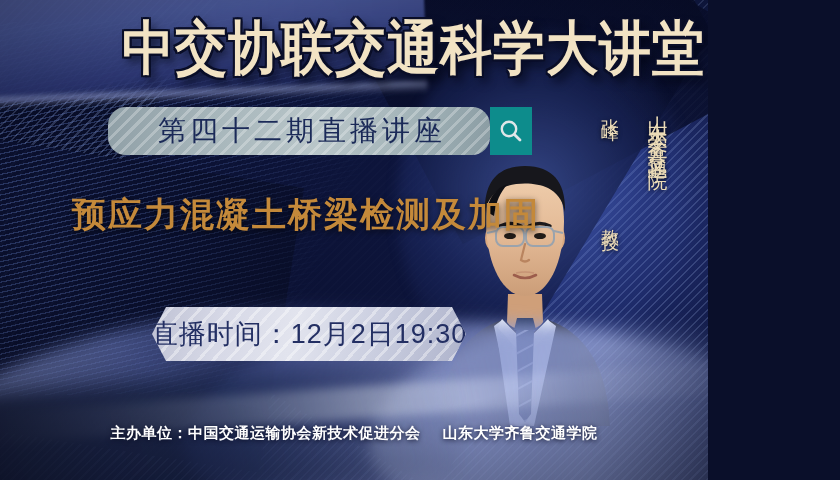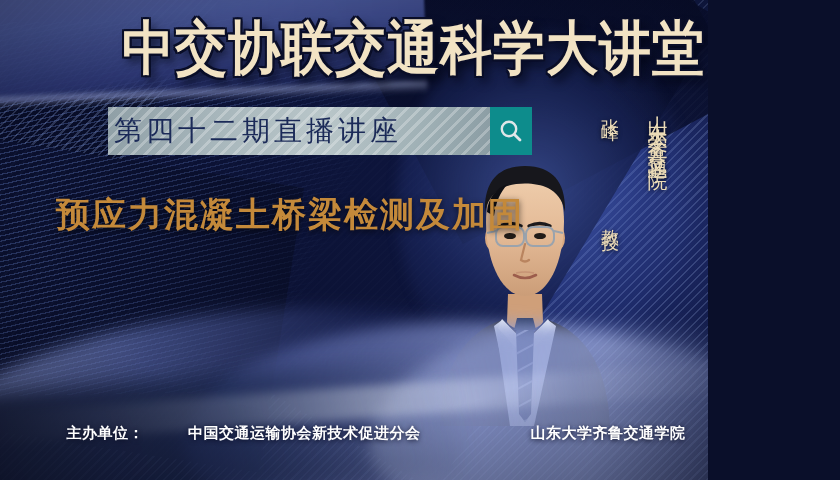--- a/index.html
+++ b/index.html
@@ -194,20 +194,22 @@
     display: flex;
     align-items: stretch;
   }
   .subtitle-bar-bg {
     flex: 1 1 auto;
     position: relative;
     background: linear-gradient(100deg, #8f9fa6 0%, #a7b6bb 28%, #b9c6c9 56%, #9fb0b5 82%, #8a9ca3 100%);
     overflow: hidden;
     display: flex;
     align-items: center;
+    justify-content: center;
+    border-radius: 18px;
   }
   .subtitle-bar-bg::before {
     content: "";
     position: absolute; inset: 0;
     background-image: repeating-linear-gradient(
       -45deg,
       rgba(255,255,255,.26) 0px,
       rgba(255,255,255,.26) 3px,
       rgba(255,255,255,0) 3px,
       rgba(255,255,255,0) 9px
@@ -225,21 +227,21 @@
     flex: 0 0 42px;
     background: #0d8c8c;
     display: flex;
     align-items: center;
     justify-content: center;
   }
   .search-box svg { display:block; }
 
   .lecture-title {
     position: absolute;
-    left: 56px; top: 192px;
+    left: 72px; top: 192px;
     font-size: 34px;
     font-weight: 700;
     letter-spacing: 2px;
     color: #c4893a;
     white-space: nowrap;
     text-shadow: 0 2px 6px rgba(0,0,0,.65);
   }
 
   .time-badge {
     position: absolute;
@@ -308,21 +310,21 @@
   .footer {
     position: absolute;
     left: 0; right: 0; top: 424px;
     text-align: center;
     font-size: 15px;
     font-weight: 700;
     letter-spacing: .5px;
     color: #ffffff;
     text-shadow: 0 1px 5px rgba(5,8,30,.9);
   }
-  .footer span { display: inline-block; margin-left: 44px; }
+  .footer span { display: inline-block; }
   .footer-gap { width: 22px; }
 </style>
 </head>
 <body>
 
 <div class="poster">
 
   <div class="bg-base"></div>
   <div class="bg-stripes"></div>
   <div class="bg-wedge-a"></div>
@@ -423,20 +425,23 @@
     <div class="search-box">
       <svg width="26" height="26" viewBox="0 0 26 26" aria-hidden="true">
         <circle cx="11" cy="11" r="7.2" fill="none" stroke="#dfe6e8" stroke-width="2.4"></circle>
         <line x1="16.4" y1="16.4" x2="22" y2="22" stroke="#dfe6e8" stroke-width="2.8" stroke-linecap="round"></line>
       </svg>
     </div>
   </div>
 
   <div class="lecture-title">预应力混凝土桥梁检测及加固</div>
 
+  <div class="time-badge">
+    <span class="time-badge-text">直播时间：12月2日19:30</span>
+  </div>
 
   <div class="speaker-affil">山东大学齐鲁交通学院</div>
   <div class="speaker-name">张峰</div>
   <div class="speaker-role">教授</div>
 
   <div class="footer">
     <span>主办单位：</span><span>中国交通运输协会新技术促进分会</span><span class="footer-gap"></span><span>山东大学齐鲁交通学院</span>
   </div>
 
 </div>

